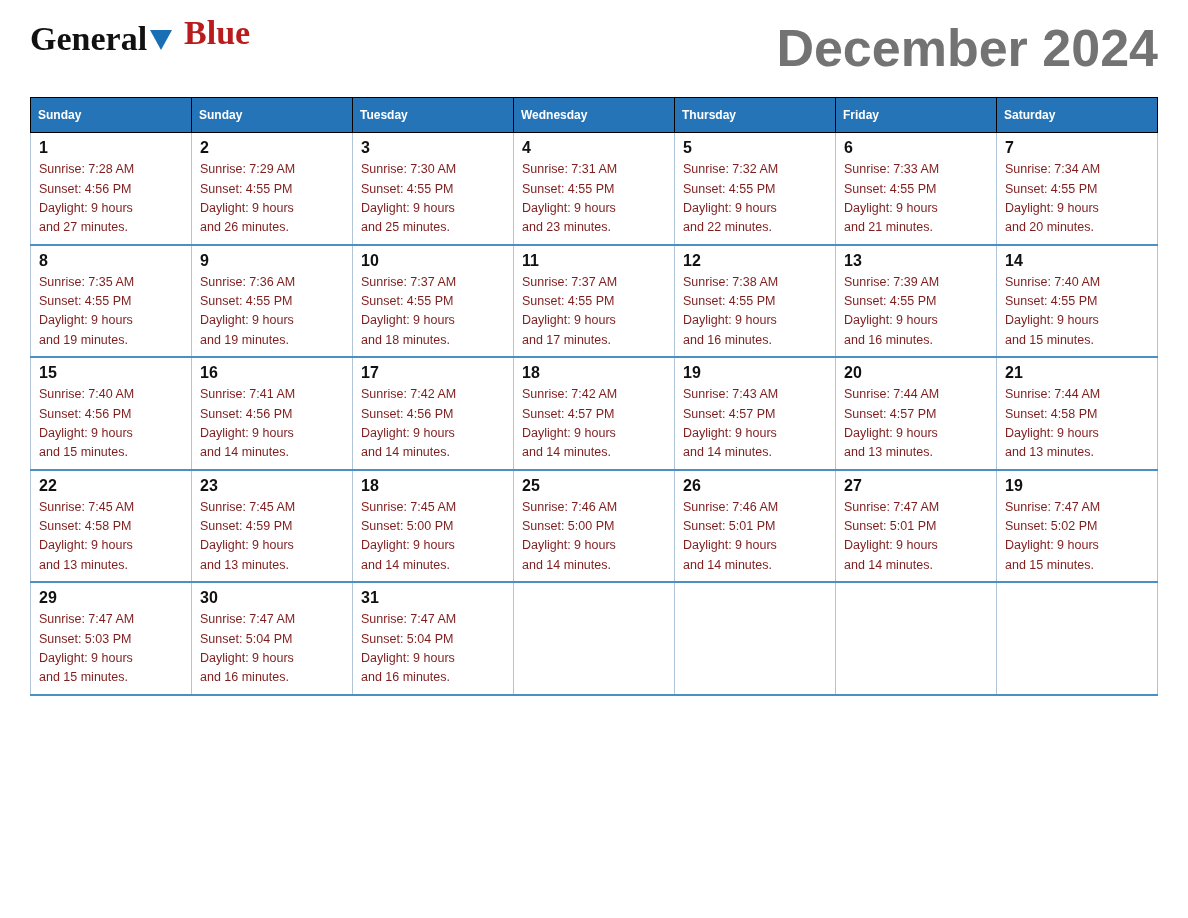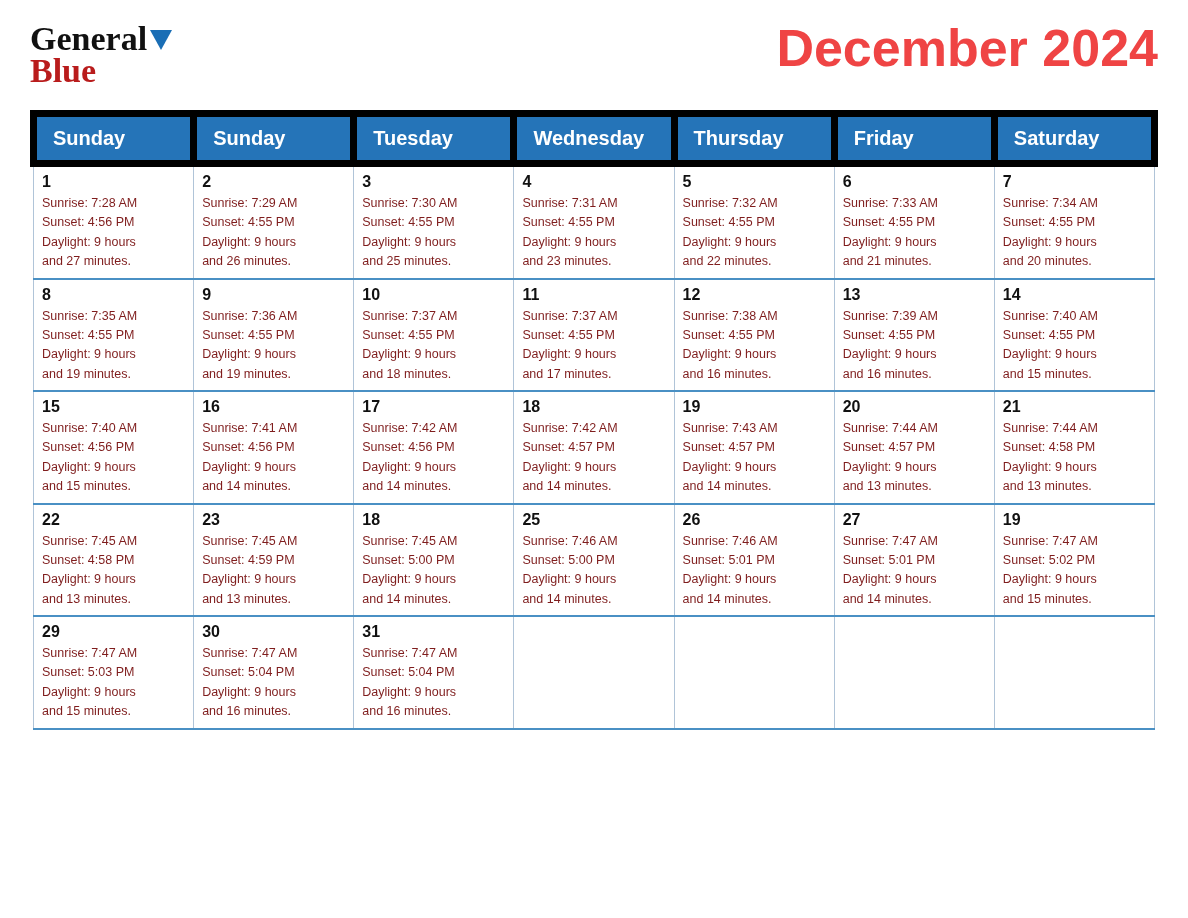--- a/index.html
+++ b/index.html
@@ -12,50 +12,51 @@
       padding: 20px 30px;
     }
     .header-section {
       display: flex;
       justify-content: space-between;
       align-items: flex-start;
       margin-bottom: 20px;
     }
     .logo-area {
       display: flex;
-      flex-direction: column;
+      flex-direction: row;
       align-items: flex-start;
+      gap: 12px;
     }
     .title-area {
       text-align: right;
     }
     .calendar-title {
       font-size: 52px;
       font-weight: bold;
-      color: #ef4444;
+      color: #737373;
       line-height: 1.1;
     }
     .calendar-subtitle {
       font-size: 22px;
       color: #333;
       margin-top: 4px;
     }
     .calendar-table {
       width: 100%;
       border-collapse: collapse;
       font-size: 13.5px;
     }
     .calendar-table thead th {
       background-color: #2574b8;
       color: #fff;
-      padding: 10px 16px;
-      font-size: 20px;
+      padding: 10px 7px;
+      font-size: 12px;
       font-weight: bold;
       text-align: left;
-      border: 7px solid #000000;
+      border: 1px solid #000000;
     }
     .calendar-table tbody td {
       border: 1px solid #b0c4d8;
       vertical-align: top;
       padding: 6px 8px;
       height: 100px;
       width: 14.28%;
     }
     .calendar-table tbody tr {
       border-bottom: 2px solid #4a90c4;

